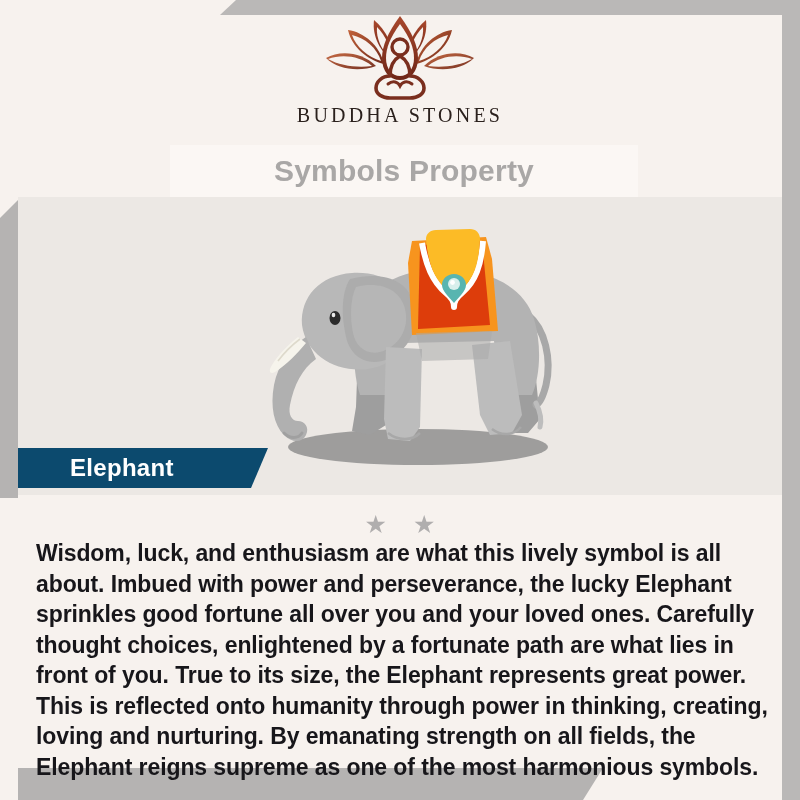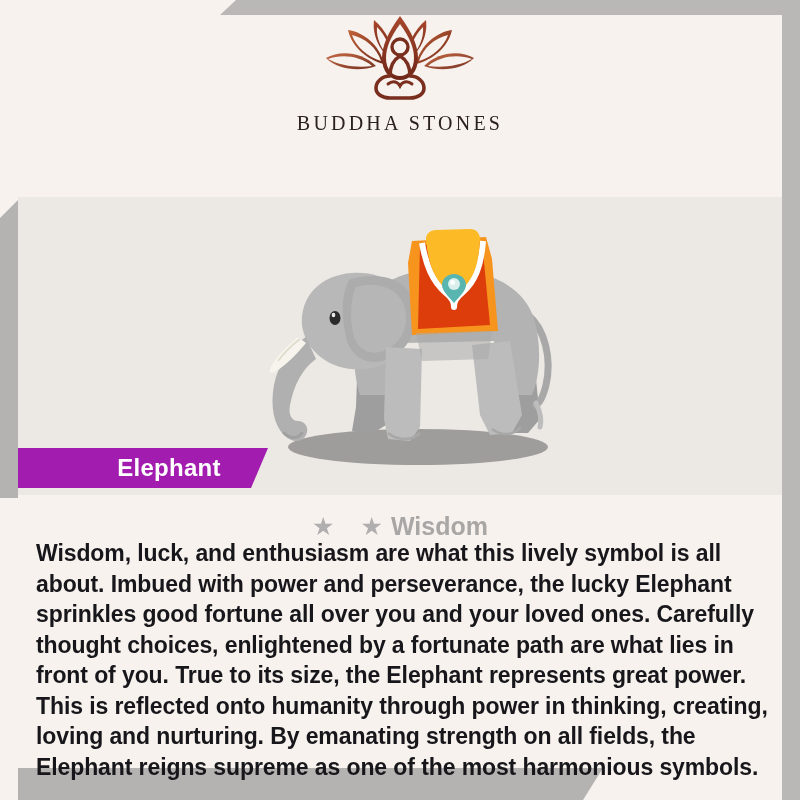--- a/index.html
+++ b/index.html
@@ -33,21 +33,21 @@
   }
 
   
   .header{position:absolute;left:0;top:0;width:800px;height:145px;}
   .logo-wrap{
     position:absolute;left:0;top:14px;width:800px;
     display:flex;flex-direction:column;align-items:center;
   }
   .logo-mark{width:160px;height:86px;display:block;}
   .brand{
-    margin-top:12px;
+    margin-top:4px;
     font-family:"Liberation Serif", serif;
     font-size:20px;letter-spacing:3.2px;
     color:#2b211d;font-weight:400;
     text-align:center;
   }
 
   
   .title-band{
     position:absolute;left:170px;top:145px;width:468px;height:52px;
     background:#fbf7f4;
@@ -62,23 +62,23 @@
   .stage{
     position:absolute;left:18px;top:197px;width:764px;height:298px;
     background:#ece8e4;
     overflow:hidden;
   }
   .elephant-svg{position:absolute;left:222px;top:22px;width:340px;height:268px;}
 
   
   .ribbon{
     position:absolute;left:18px;top:448px;width:250px;height:40px;
-    background:#a21caf;
+    background:#0c4a6e;
     clip-path:polygon(0 0, 250px 0, 233px 40px, 0 40px);
-    display:flex;align-items:center;justify-content:center;
+    display:flex;align-items:center;
   }
   .ribbon-text{
     margin-left:52px;font-size:24px;font-weight:bold;color:#ffffff;
     letter-spacing:.3px;
   }
 
   
   .traits{
     position:absolute;left:0;top:512px;width:800px;
     display:flex;justify-content:center;align-items:center;gap:26px;
@@ -143,20 +143,23 @@
         <circle cx="80" cy="33" r="8" fill="none" stroke="#7a2e1e" stroke-width="3.4"></circle>
 
         <path d="M80 42 C73 46 70 54 70 62 C62 62 56 68 56 74 C56 80 62 84 70 84 L90 84 C98 84 104 80 104 74 C104 68 98 62 90 62 C90 54 87 46 80 42 Z" fill="none" stroke="#7a2e1e" stroke-width="3.6" stroke-linejoin="round"></path>
 
         <path d="M68 70 C73 66 78 68 80 72 C82 68 87 66 92 70" fill="none" stroke="#7a2e1e" stroke-width="3" stroke-linecap="round"></path>
       </svg>
       <div class="brand">BUDDHA STONES</div>
     </div>
   </div>
 
+  <div class="title-band">
+    <div class="title-text">Symbols Property</div>
+  </div>
 
   <div class="stage">
     <svg class="elephant-svg" viewBox="0 0 340 268">
 
       <ellipse cx="178" cy="228" rx="130" ry="18" fill="#8c8c8c" opacity=".82"></ellipse>
 
       <path d="M258 120 L292 120 L300 200 L288 214 L270 214 L268 196 Z" fill="#9e9e9e"></path>
 
       <path d="M118 132 L150 134 L146 206 L130 216 L112 212 L116 188 Z" fill="#9e9e9e"></path>
 
@@ -214,19 +217,18 @@
   <div class="ribbon">
     <span class="ribbon-text">Elephant</span>
   </div>
 
   <div class="traits">
     <div class="trait">
       <span class="star">★</span>
     </div>
     <div class="trait">
       <span class="star">★</span>
-      <span class="trait-label">Wisdom</span>
     </div>
   </div>
 
   <div class="body-copy">Wisdom, luck, and enthusiasm are what this lively symbol is all about. Imbued with power and perseverance, the lucky Elephant sprinkles good fortune all over you and your loved ones. Carefully thought choices, enlightened by a fortunate path are what lies in front of you. True to its size, the Elephant represents great power. This is reflected onto humanity through power in thinking, creating, loving and nurturing. By emanating strength on all fields, the Elephant reigns supreme as one of the most harmonious symbols.</div>
 
 </div>
 
 </body></html>

